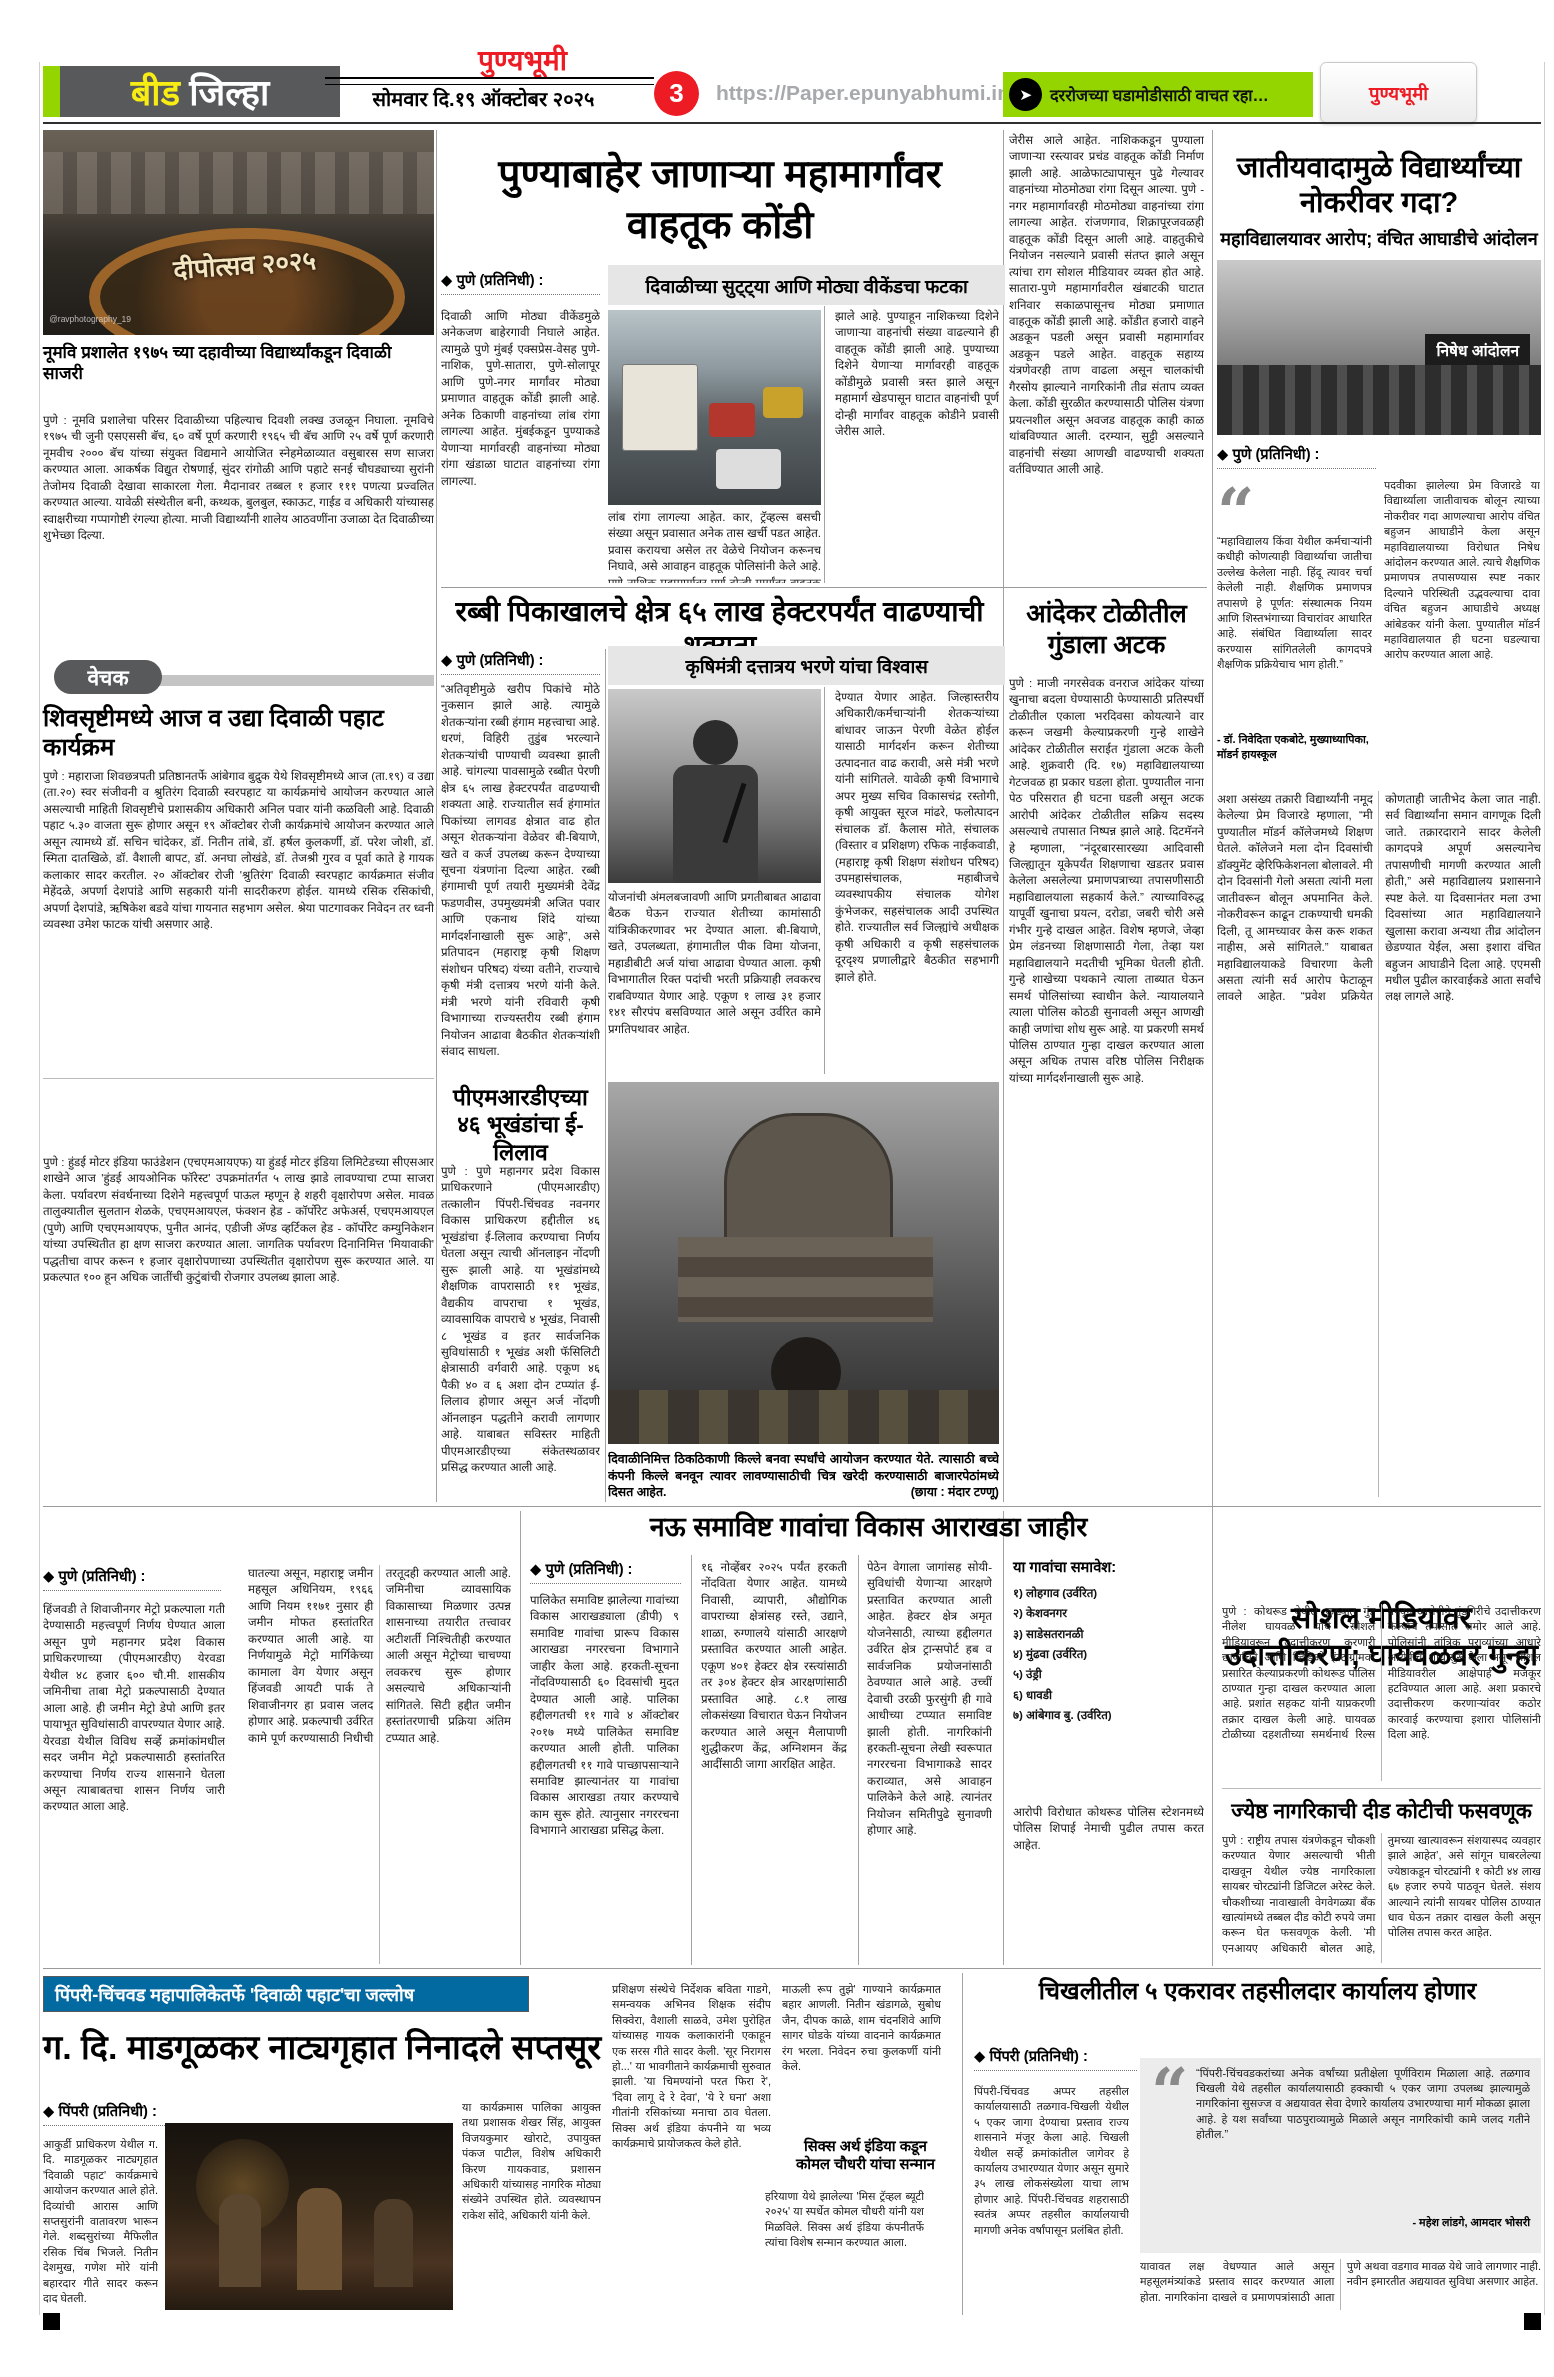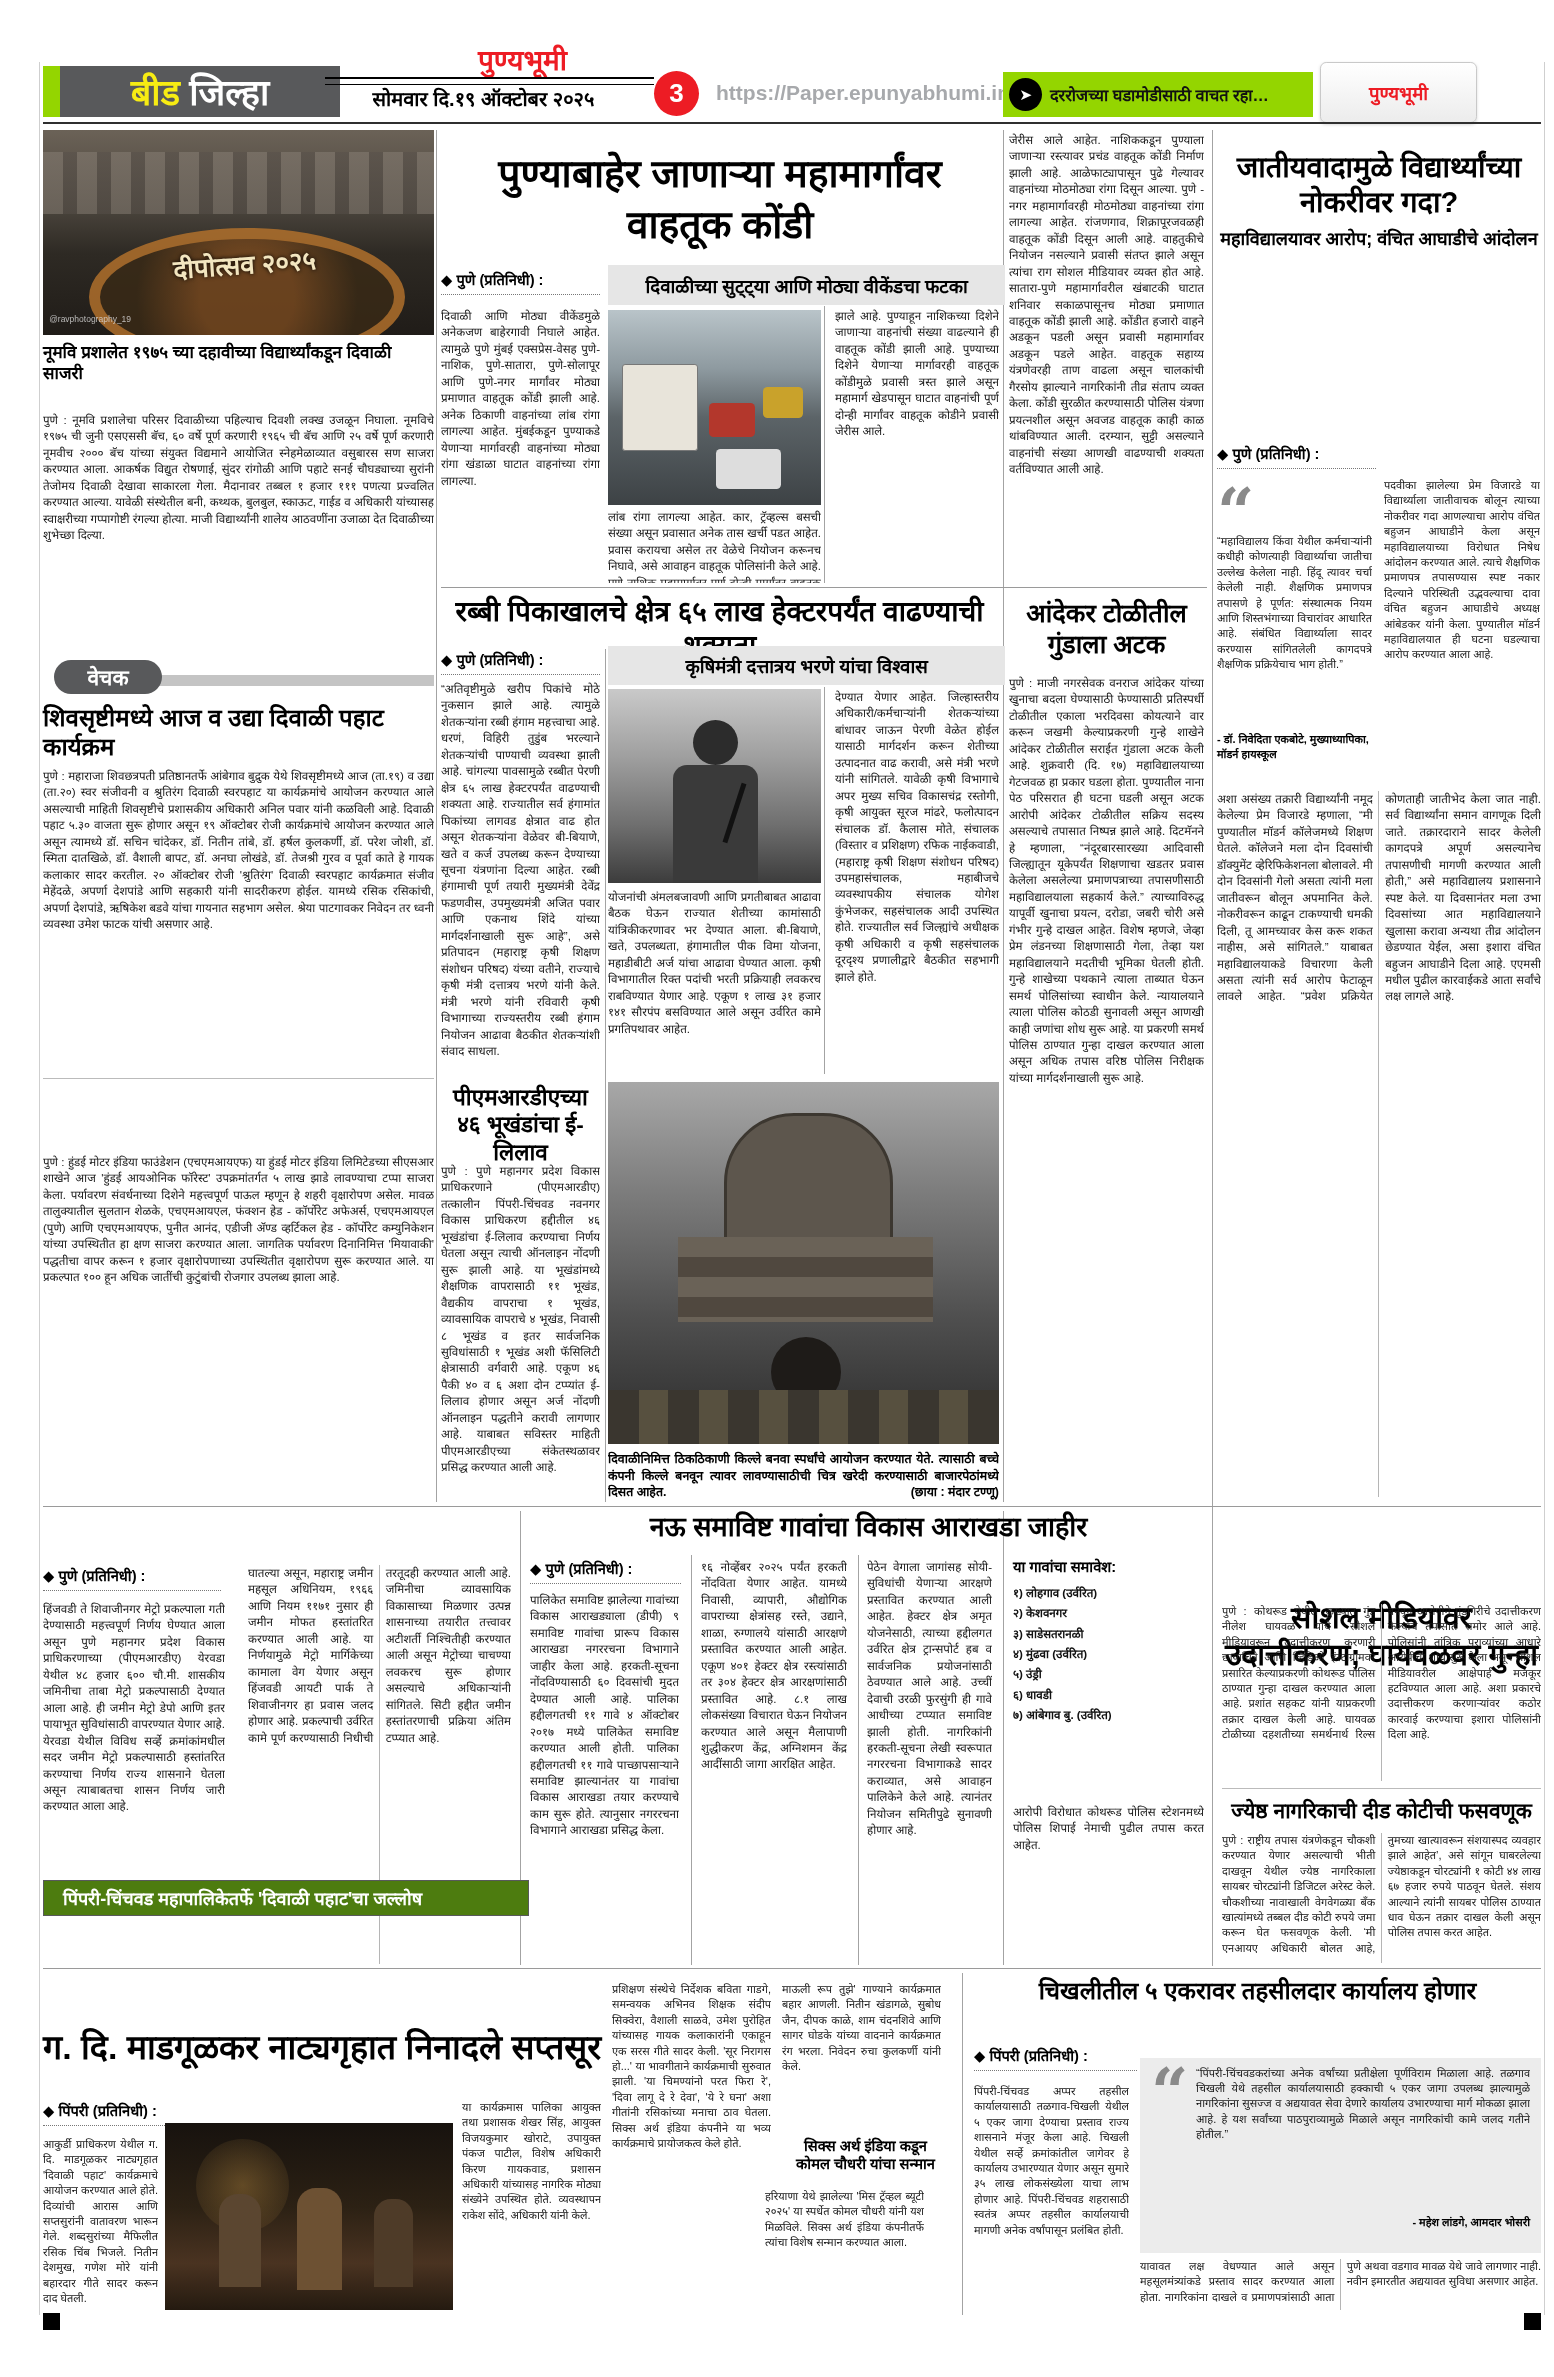--- a/index.html
+++ b/index.html
@@ -100,20 +100,26 @@
     <div style="position:absolute;left:101px;top:93px;width:46px;height:34px;background:#b3372c;border-radius:4.6px;"></div>
     <div style="position:absolute;left:155px;top:77px;width:40px;height:31px;background:#c9a22b;border-radius:4.6px;"></div>
     <div style="position:absolute;left:108px;top:139px;width:65px;height:40px;background:#ddd;border-radius:4.6px;"></div>
   </div>
   <div class="abs body-txt" style="left:608px;top:509px;width:213px;height:74px;overflow:hidden;">लांब रांगा लागल्या आहेत. कार, ट्रॅव्हल्स बसची संख्या असून प्रवासात अनेक तास खर्ची पडत आहेत. प्रवास करायचा असेल तर वेळेचे नियोजन करूनच निघावे, असे आवाहन वाहतूक पोलिसांनी केले आहे. पुणे नाशिक महामार्गावर पूर्ण दोन्ही मार्गांवर वाहतूक कोंडीमुळे प्रवासी हैराण झाले आहेत.</div>
   <div class="abs body-txt" style="left:835px;top:308px;width:164px;height:276px;overflow:hidden;">झाले आहे. पुण्याहून नाशिकच्या दिशेने जाणाऱ्या वाहनांची संख्या वाढल्याने ही वाहतूक कोंडी झाली आहे. पुण्याच्या दिशेने येणाऱ्या मार्गावरही वाहतूक कोंडीमुळे प्रवासी त्रस्त झाले असून महामार्ग खेडपासून घाटात वाहनांची पूर्ण दोन्ही मार्गांवर वाहतूक कोडीने प्रवासी जेरीस आले.</div>
   <div class="abs body-txt" style="left:1009px;top:132px;width:195px;height:454px;overflow:hidden;">जेरीस आले आहेत. नाशिककडून पुण्याला जाणाऱ्या रस्त्यावर प्रचंड वाहतूक कोंडी निर्माण झाली आहे. आळेफाट्यापासून पुढे गेल्यावर वाहनांच्या मोठमोठ्या रांगा दिसून आल्या. पुणे - नगर महामार्गावरही मोठमोठ्या वाहनांच्या रांगा लागल्या आहेत. रांजणगाव, शिक्रापूरजवळही वाहतूक कोंडी दिसून आली आहे. वाहतुकीचे नियोजन नसल्याने प्रवासी संतप्त झाले असून त्यांचा राग सोशल मीडियावर व्यक्त होत आहे. सातारा-पुणे महामार्गावरील खंबाटकी घाटात शनिवार सकाळपासूनच मोठ्या प्रमाणात वाहतूक कोंडी झाली आहे. कोंडीत हजारो वाहने अडकून पडली असून प्रवासी महामार्गावर अडकून पडले आहेत. वाहतूक सहाय्य यंत्रणेवरही ताण वाढला असून चालकांची गैरसोय झाल्याने नागरिकांनी तीव्र संताप व्यक्त केला. कोंडी सुरळीत करण्यासाठी पोलिस यंत्रणा प्रयत्नशील असून अवजड वाहतूक काही काळ थांबविण्यात आली. दरम्यान, सुट्टी असल्याने वाहनांची संख्या आणखी वाढण्याची शक्यता वर्तविण्यात आली आहे.</div>
 
   <div class="abs hl center" style="left:1217px;top:150px;width:324px;font-size:29px;">जातीयवादामुळे विद्यार्थ्यांच्या नोकरीवर गदा?</div>
   <div class="abs hl center" style="left:1217px;top:229px;width:324px;font-size:18px;">महाविद्यालयावर आरोप; वंचित आघाडीचे आंदोलन</div>
+  <div class="abs photo gray-photo" style="left:1217px;top:260px;width:324px;height:175px;">
+    <div style="position:absolute;bottom:0;left:0;width:100%;height:70px;background:repeating-linear-gradient(90deg,#2d2d2d 0 15.5px,#4e4e4e 15.5px 26px);"></div>
+    <div style="position:absolute;right:11px;top:74px;background:#1c1c1c;padding:4.6px 11px;">
+      <span style="color:#fff;font-weight:700;font-size:15.5px;">निषेध आंदोलन</span>
+    </div>
+  </div>
   <div class="abs byline" style="left:1217px;top:443px;width:159px;">◆ पुणे (प्रतिनिधी) :</div>
   <div class="abs quote-mark" style="left:1217px;top:486px;">“</div>
   <div class="abs body-sm" style="left:1217px;top:534px;width:155px;height:194px;overflow:hidden;">“महाविद्यालय किंवा येथील कर्मचाऱ्यांनी कधीही कोणत्याही विद्यार्थ्याचा जातीचा उल्लेख केलेला नाही. हिंदू त्यावर चर्चा केलेली नाही. शैक्षणिक प्रमाणपत्र तपासणे हे पूर्णत: संस्थात्मक नियम आणि शिस्तभंगाच्या विचारांवर आधारित आहे. संबंधित विद्यार्थ्याला सादर करण्यास सांगितलेली कागदपत्रे शैक्षणिक प्रक्रियेचाच भाग होती.”</div>
   <div class="abs attribution" style="left:1217px;top:731px;width:155px;">- डॉ. निवेदिता एकबोटे, मुख्याध्यापिका, मॉडर्न हायस्कूल</div>
   <div class="abs body-sm" style="left:1384px;top:478px;width:156px;height:299px;overflow:hidden;">पदवीका झालेल्या प्रेम विजारडे या विद्यार्थ्याला जातीवाचक बोलून त्याच्या नोकरीवर गदा आणल्याचा आरोप वंचित बहुजन आघाडीने केला असून महाविद्यालयाच्या विरोधात निषेध आंदोलन करण्यात आले. त्याचे शैक्षणिक प्रमाणपत्र तपासण्यास स्पष्ट नकार दिल्याने परिस्थिती उद्भवल्याचा दावा वंचित बहुजन आघाडीचे अध्यक्ष आंबेडकर यांनी केला. पुण्यातील मॉडर्न महाविद्यालयात ही घटना घडल्याचा आरोप करण्यात आला आहे.</div>
   <div class="abs body-txt cols2" style="left:1217px;top:791px;width:324px;height:706px;overflow:hidden;">अशा असंख्य तक्रारी विद्यार्थ्यांनी नमूद केलेल्या प्रेम विजारडे म्हणाला, “मी पुण्यातील मॉडर्न कॉलेजमध्ये शिक्षण घेतले. कॉलेजने मला दोन दिवसांची डॉक्युमेंट व्हेरिफिकेशनला बोलावले. मी दोन दिवसांनी गेलो असता त्यांनी मला जातीवरून बोलून अपमानित केले. नोकरीवरून काढून टाकण्याची धमकी दिली, तू आमच्यावर केस करू शकत नाहीस, असे सांगितले.” याबाबत महाविद्यालयाकडे विचारणा केली असता त्यांनी सर्व आरोप फेटाळून लावले आहेत. “प्रवेश प्रक्रियेत कोणताही जातीभेद केला जात नाही. सर्व विद्यार्थ्यांना समान वागणूक दिली जाते. तक्रारदाराने सादर केलेली कागदपत्रे अपूर्ण असल्यानेच तपासणीची मागणी करण्यात आली होती,” असे महाविद्यालय प्रशासनाने स्पष्ट केले. या दिवसानंतर मला उभा दिवसांच्या आत महाविद्यालयाने खुलासा करावा अन्यथा तीव्र आंदोलन छेडण्यात येईल, असा इशारा वंचित बहुजन आघाडीने दिला आहे. एएमसी मधील पुढील कारवाईकडे आता सर्वांचे लक्ष लागले आहे.</div>
 
   <div class="abs hl center" style="left:441px;top:595px;width:557px;font-size:28px;">रब्बी पिकाखालचे क्षेत्र ६५ लाख हेक्टरपर्यंत वाढण्याची शक्यता</div>
   <div class="abs byline" style="left:441px;top:649px;width:159px;">◆ पुणे (प्रतिनिधी) :</div>
   <div class="abs subhead-box" style="left:608px;top:646px;width:391px;font-size:18.6px;padding:7px 3.1px;">कृषिमंत्री दत्तात्रय भरणे यांचा विश्वास</div>
@@ -163,21 +169,21 @@
     <div class="list-item">७) आंबेगाव बु. (उर्वरित)</div>
   </div>
   <div class="abs body-txt" style="left:1013px;top:1804px;width:191px;height:161px;overflow:hidden;">आरोपी विरोधात कोथरूड पोलिस स्टेशनमध्ये पोलिस शिपाई नेमाची पुढील तपास करत आहेत.</div>
 
   <div class="abs hl center" style="left:1222px;top:1600px;width:319px;font-size:30px;">सोशल मीडियावर उदात्तीकरण; घायवळवर गुन्हा</div>
   <div class="abs body-sm cols2" style="left:1222px;top:1604px;width:319px;height:177px;overflow:hidden;">पुणे : कोथरूड येथील कुख्यात गुंड नीलेश घायवळ याचे सोशल मीडियावरून उदात्तीकरण करणारी छायाचित्रे आणि व्हिडिओ इंस्टाग्रामवर प्रसारित केल्याप्रकरणी कोथरूड पोलिस ठाण्यात गुन्हा दाखल करण्यात आला आहे. प्रशांत सहकट यांनी याप्रकरणी तक्रार दाखल केली आहे. घायवळ टोळीच्या दहशतीच्या समर्थनार्थ रिल्स बनवून आरोपीने गुंडगिरीचे उदात्तीकरण केल्याचे तपासात समोर आले आहे. पोलिसांनी तांत्रिक पुराव्यांच्या आधारे आरोपीचा शोध सुरू केला असून सोशल मीडियावरील आक्षेपार्ह मजकूर हटविण्यात आला आहे. अशा प्रकारचे उदात्तीकरण करणाऱ्यांवर कठोर कारवाई करण्याचा इशारा पोलिसांनी दिला आहे.</div>
 
   <div class="abs hl center" style="left:1222px;top:1798px;width:319px;font-size:21px;">ज्येष्ठ नागरिकाची दीड कोटीची फसवणूक</div>
   <div class="abs body-sm cols2" style="left:1222px;top:1833px;width:319px;height:130px;overflow:hidden;">पुणे : राष्ट्रीय तपास यंत्रणेकडून चौकशी करण्यात येणार असल्याची भीती दाखवून येथील ज्येष्ठ नागरिकाला सायबर चोरट्यांनी डिजिटल अरेस्ट केले. चौकशीच्या नावाखाली वेगवेगळ्या बँक खात्यांमध्ये तब्बल दीड कोटी रुपये जमा करून घेत फसवणूक केली. ‘मी एनआयए अधिकारी बोलत आहे, तुमच्या खात्यावरून संशयास्पद व्यवहार झाले आहेत’, असे सांगून घाबरलेल्या ज्येष्ठाकडून चोरट्यांनी १ कोटी ४४ लाख ६७ हजार रुपये पाठवून घेतले. संशय आल्याने त्यांनी सायबर पोलिस ठाण्यात धाव घेऊन तक्रार दाखल केली असून पोलिस तपास करत आहेत.</div>
 
-  <div class="abs" style="left:43px;top:1880px;width:486px;height:36px;background:#4d7c0f;border:1.5px solid #58595b;display:flex;align-items:center;padding-left:19px;box-sizing:border-box;">
+  <div class="abs" style="left:43px;top:1976px;width:486px;height:36px;background:#0369a1;border:1.5px solid #58595b;display:flex;align-items:center;padding-left:11px;box-sizing:border-box;">
     <span style="color:#fff;font-weight:700;font-size:18px;">पिंपरी-चिंचवड महापालिकेतर्फे 'दिवाळी पहाट'चा जल्लोष</span>
   </div>
   <div class="abs hl" style="left:43px;top:2027px;width:565px;font-size:34px;">ग. दि. माडगूळकर नाट्यगृहात निनादले सप्तसूर</div>
   <div class="abs byline" style="left:43px;top:2100px;width:170px;">◆ पिंपरी (प्रतिनिधी) :</div>
   <div class="abs body-sm" style="left:43px;top:2137px;width:115px;height:172px;overflow:hidden;">आकुर्डी प्राधिकरण येथील ग. दि. माडगूळकर नाट्यगृहात 'दिवाळी पहाट' कार्यक्रमाचे आयोजन करण्यात आले होते. दिव्यांची आरास आणि सप्तसुरांनी वातावरण भारून गेले. शब्दसुरांच्या मैफिलीत रसिक चिंब भिजले. नितीन देशमुख, गणेश मोरे यांनी बहारदार गीते सादर करून दाद घेतली.</div>
   <div class="abs photo" style="left:165px;top:2123px;width:288px;height:187px;background:linear-gradient(180deg,#17120e 0%,#2c2114 45%,#4a३321 75%,#241a10 100%);background:linear-gradient(180deg,#17120e 0%,#2c2114 45%,#4a3321 75%,#241a10 100%);">
     <div style="position:absolute;left:31px;top:15.5px;width:93px;height:93px;border-radius:50%;background:radial-gradient(circle,#d8a24b55,#0000);"></div>
     <div style="position:absolute;left:54px;bottom:23px;width:42px;height:93px;border-radius:18.6px 18.6px 0 0;background:#5b4630;"></div>
     <div style="position:absolute;left:132px;bottom:20px;width:45px;height:102px;border-radius:18.6px 18.6px 0 0;background:#6d5133;"></div>
     <div style="position:absolute;left:209px;bottom:23px;width:39px;height:88px;border-radius:17px 17px 0 0;background:#4e3b28;"></div>

